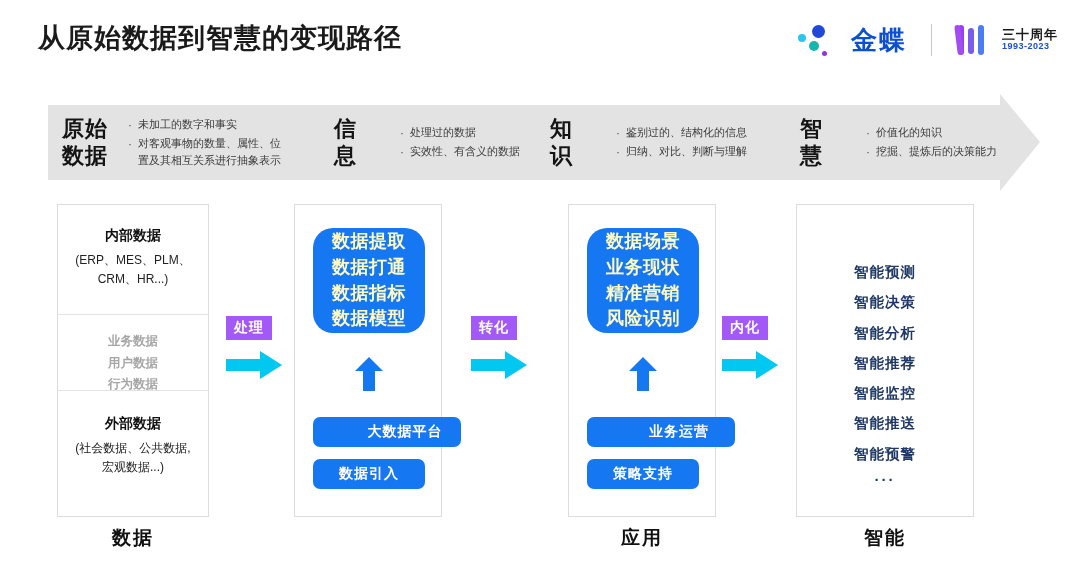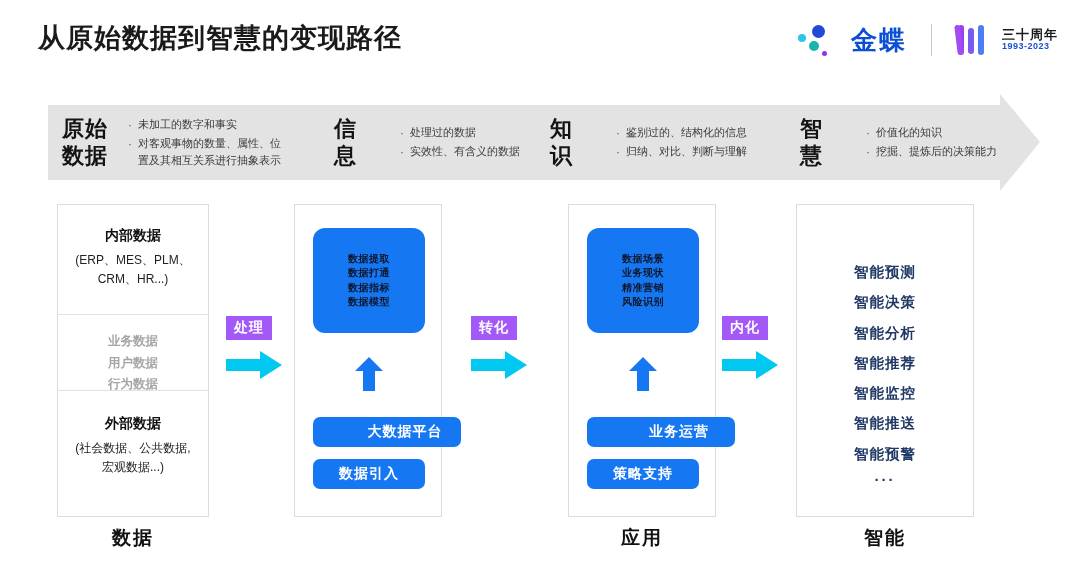--- a/index.html
+++ b/index.html
@@ -78,22 +78,22 @@
   .seg{box-sizing:border-box;text-align:center;}
   .seg.divided{border-bottom:1px solid #e3e3e3;}
   .seg-a{padding-top:22px;height:110px;}
   .seg-b{padding-top:16px;height:76px;}
   .seg-c{padding-top:24px;height:125px;}
   .seg-title{font-size:14px;font-weight:bold;color:#111;margin-bottom:6px;}
   .seg-sub{font-size:12px;color:#222;line-height:1.55;padding:0 8px;}
   .seg-gray{font-size:12.5px;font-weight:bold;color:#a6a6a6;line-height:1.72;}
 
   .bluebox{
-    position:absolute;background:#1677f2;border-radius:12px;
-    color:#0f172a;font-size:10px;font-weight:bold;line-height:1.42;
+    position:absolute;background:#1677f2;border-radius:20px;
+    color:#fef9c3;font-size:18px;font-weight:bold;line-height:1.42;
     display:flex;align-items:center;justify-content:center;text-align:center;
     letter-spacing:0.5px;
   }
   .bb-main{left:18px;top:23px;width:112px;height:105px;}
   .pill{
     position:absolute;background:#1677f2;border-radius:7px;color:#fff;
     font-size:14px;font-weight:bold;display:flex;align-items:center;justify-content:center;
     left:18px;width:112px;height:30px;letter-spacing:1px;
   }
   .pill-1{top:212px;padding-left:36px;}

